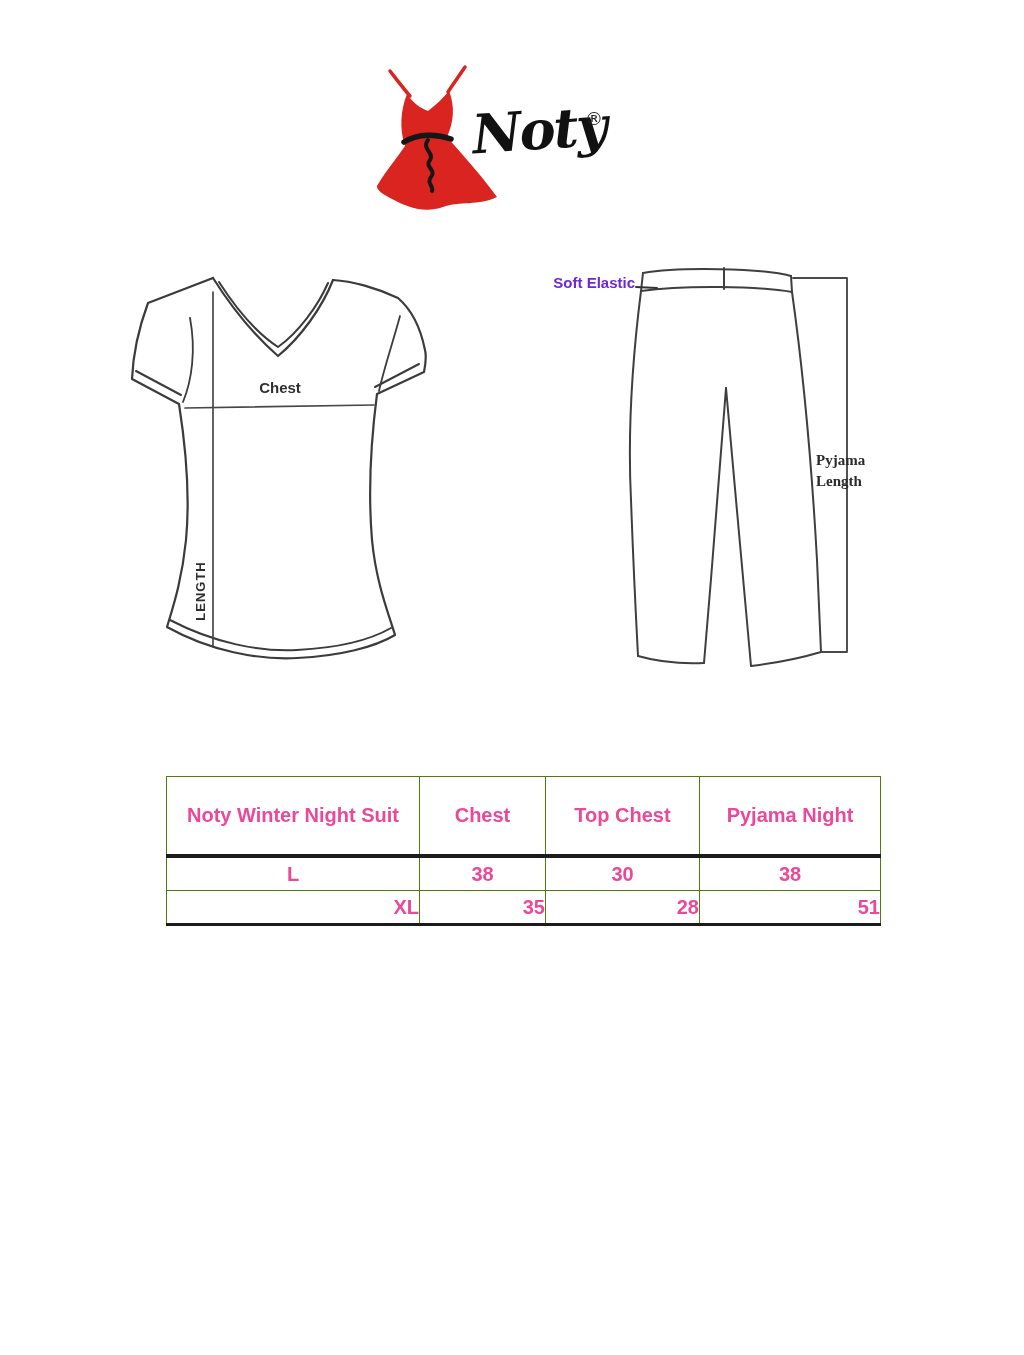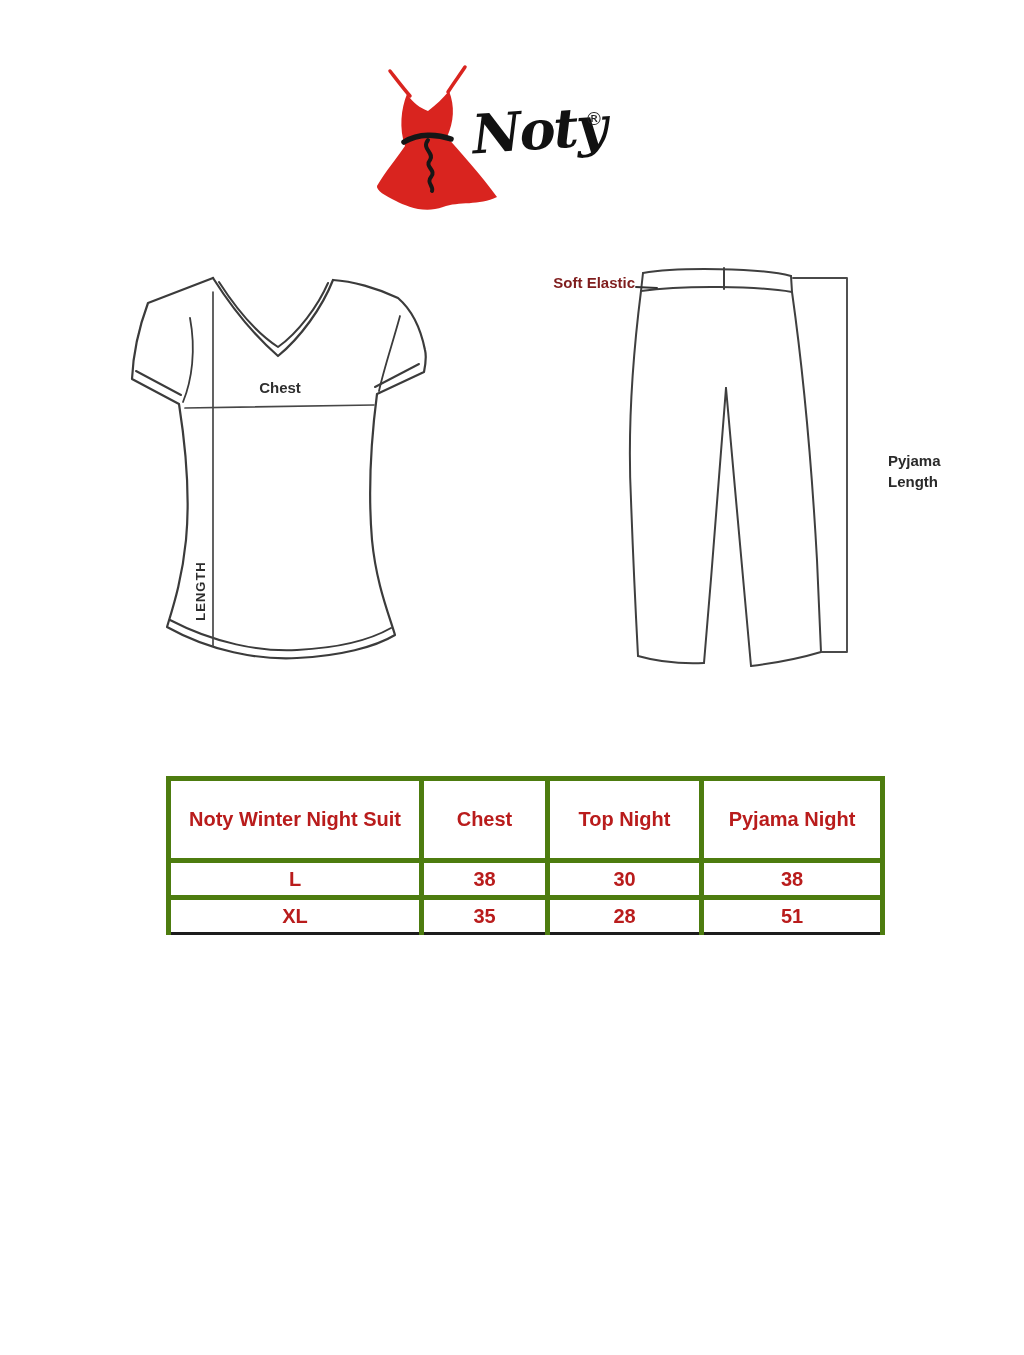--- a/index.html
+++ b/index.html
@@ -4,37 +4,37 @@
 <style>
   html,body{margin:0;padding:0;background:#fff;}
   #page{position:relative;width:1024px;height:1355px;background:#ffffff;overflow:hidden;
         font-family:"Liberation Sans",sans-serif;}
   #diagram-svg{position:absolute;left:0;top:0;width:1024px;height:1355px;}
 
   .lbl{position:absolute;font-weight:bold;color:#2e2e2e;}
   #chest-label{left:240px;top:379px;width:80px;text-align:center;font-size:15px;}
   #length-label{left:166px;top:583px;width:70px;height:16px;text-align:center;font-size:13px;
                 letter-spacing:1px;transform:rotate(-90deg);}
-  #elastic-label{left:540px;top:274px;width:95px;text-align:right;font-size:15px;color:#7f1d1d;}
-  #pyjama-label{left:888px;top:450px;font-size:15px;line-height:21px;color:#2a2a2a;}
+  #elastic-label{left:540px;top:274px;width:95px;text-align:right;font-size:15px;color:#6d28d9;}
+  #pyjama-label{left:816px;top:450px;font-size:15px;line-height:21px;color:#2a2a2a;font-family:Liberation Serif, serif;}
 
   #brand-script{position:absolute;left:472px;top:98px;font-family:"DejaVu Serif",serif;
                 font-style:italic;font-weight:bold;font-size:54px;color:#111;
                 transform:rotate(-4deg);letter-spacing:-2px;}
   #brand-reg{position:absolute;left:585px;top:108px;font-size:18px;color:#222;font-weight:normal;
              font-family:"DejaVu Sans",sans-serif;}
 
   table.size-table{position:absolute;left:166px;top:776px;width:714px;border-collapse:collapse;
                    table-layout:fixed;font-family:"Liberation Sans",sans-serif;}
   table.size-table th,table.size-table td{
-      border:5px solid #4d7c0f;text-align:center;vertical-align:middle;
-      font-weight:bold;color:#b91c1c;padding:0;overflow:hidden;white-space:nowrap;}
+      border:1px solid #4d7c0f;text-align:center;vertical-align:middle;
+      font-weight:bold;color:#ec4899;padding:0;overflow:hidden;white-space:nowrap;}
   table.size-table th{height:77px;font-size:20px;border-bottom:4px solid #1c1c1c;}
   table.size-table td{height:32px;font-size:20px;}
-  table.size-table tr.last td{border-bottom:3px solid #1c1c1c;}
+  table.size-table tr.last td{border-bottom:3px solid #1c1c1c;text-align:right;}
 </style>
 </head>
 <body>
 
 <div id="page">
 
   <svg id="diagram-svg" viewBox="0 0 1024 1355" xmlns="http://www.w3.org/2000/svg">
 
     <g>
       <path d="M 390 71 C 397 80 403 88 410 96" fill="none" stroke="#d9241f" stroke-width="3.5" stroke-linecap="round"></path>
@@ -111,21 +111,21 @@
     <colgroup>
       <col style="width:253px">
         <col style="width:126px">
         <col style="width:154px">
         <col style="width:181px">
     </colgroup>
     <tbody>
         <tr>
       <th>Noty Winter Night Suit</th>
       <th>Chest</th>
-      <th>Top Night</th>
+      <th>Top Chest</th>
       <th>Pyjama Night</th>
     </tr>
     <tr>
       <td>L</td>
       <td>38</td>
       <td>30</td>
       <td>38</td>
     </tr>
     <tr class="last">
       <td>XL</td>

